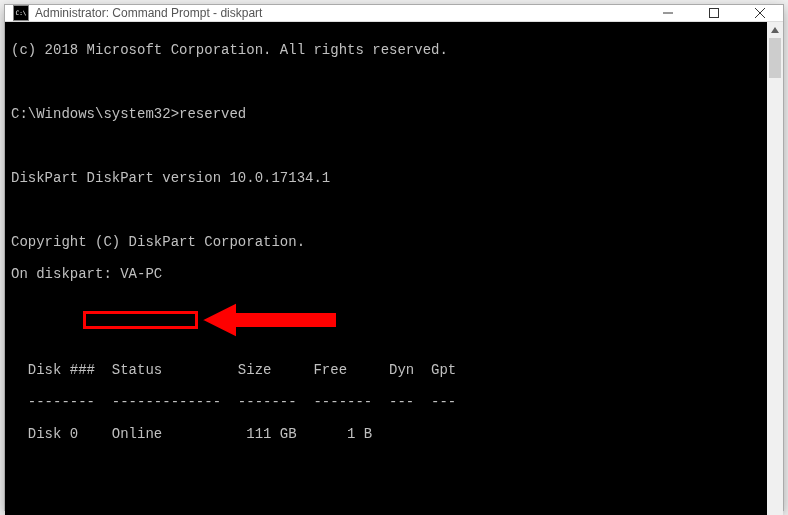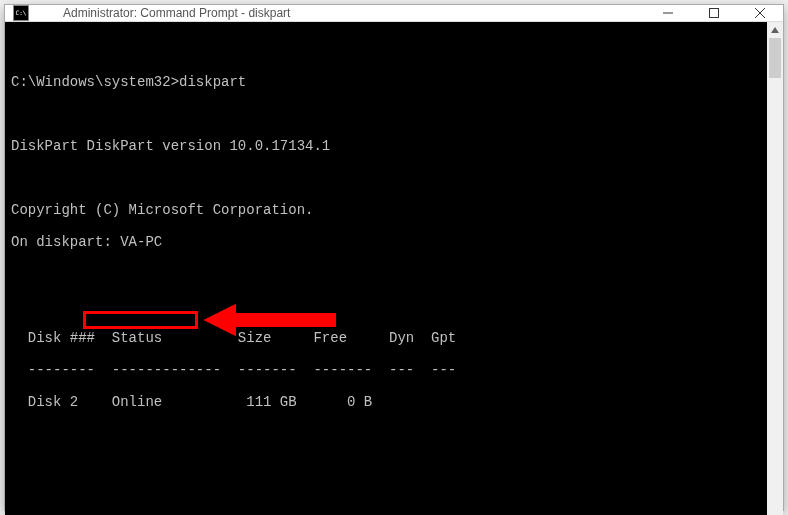--- a/index.html
+++ b/index.html
@@ -21,21 +21,20 @@
       flex-direction: column;
       position: relative;
     }
     .titlebar {
       height: 30px;
       background: #fff;
       display: flex;
       align-items: center;
       border-bottom: 1px solid #ddd;
       user-select: none;
-      gap: 28px;
     }
     .titlebar-icon {
       width: 16px;
       height: 16px;
       margin: 0 6px 0 8px;
       background: #000;
       border: 1px solid #888;
       position: relative;
       display: flex;
       align-items: center;
@@ -142,32 +141,33 @@
         <svg width="10" height="10">
             <line x1="0" y1="0" x2="10" y2="10"></line>
             <line x1="10" y1="0" x2="0" y2="10"></line>
           </svg>
       </div>
     </div>
   </div>
 
   <div class="console-area">
     <div class="console-content">
+<span class="line">(c) 2018 Microsoft Corporation. All rights reserved.</span>
 <span class="line"> </span>
-<span class="line"><span>C:\Windows\system32&gt;</span><span>diskpart</span></span>
+<span class="line"><span>C:\Windows\system32&gt;</span><span>reserved</span></span>
 <span class="line"> </span>
 <span class="line">DiskPart DiskPart version 10.0.17134.1</span>
 <span class="line"> </span>
-<span class="line">Copyright (C) Microsoft Corporation.</span>
+<span class="line">Copyright (C) DiskPart Corporation.</span>
 <span class="line">On diskpart: VA-PC</span>
 <span class="line"> </span>
 <span class="line"> </span>
 <span class="line">  Disk ###  Status         Size     Free     Dyn  Gpt</span>
 <span class="line">  --------  -------------  -------  -------  ---  ---</span>
-<span class="line">  Disk 2    Online          111 GB      0 B</span>
+<span class="line">  Disk 0    Online          111 GB      1 B</span>
 
 
 
 
 
 
 
 
 
       

